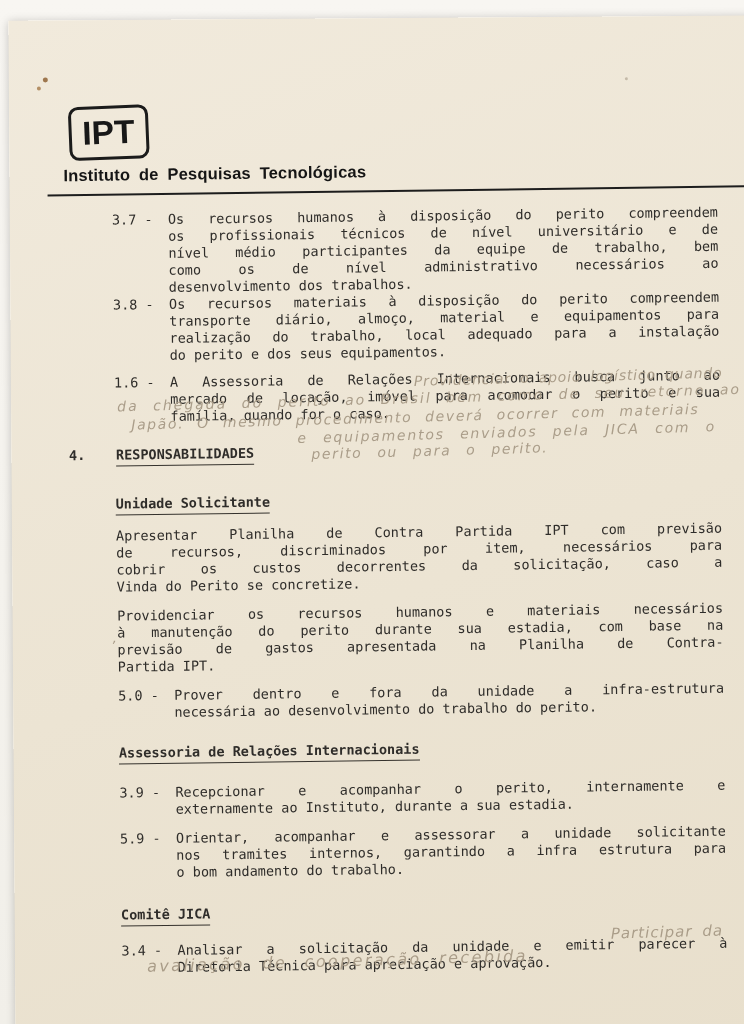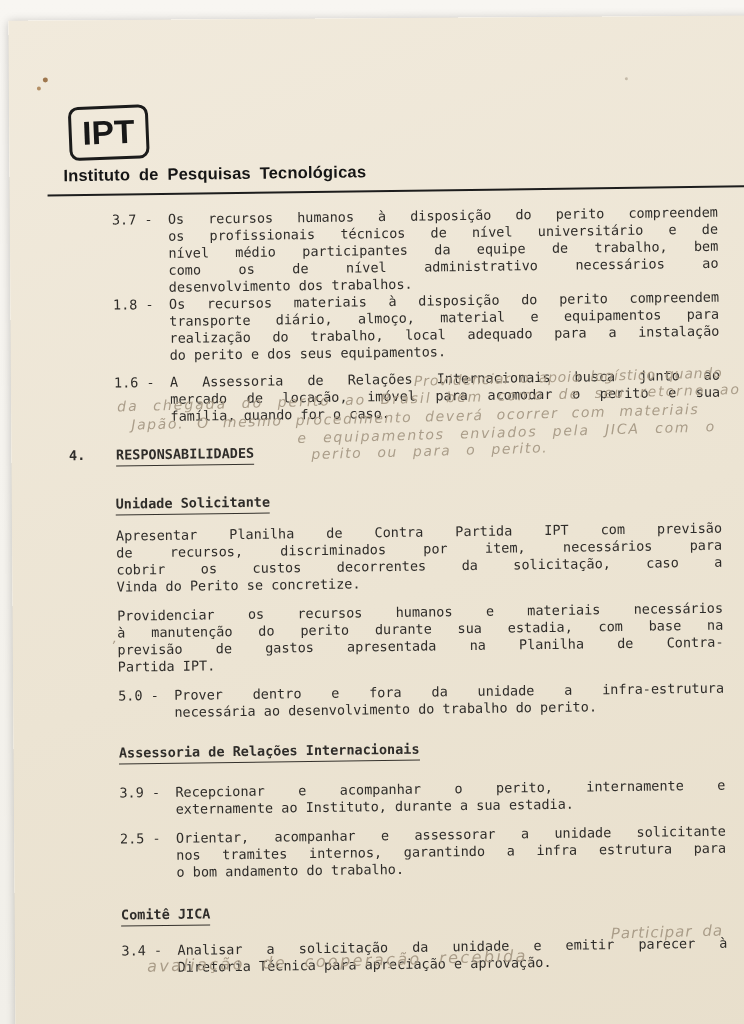--- a/index.html
+++ b/index.html
@@ -90,21 +90,21 @@
       <span class="num">3.7 -</span>
       <div class="body">
           <div class="jline">Os recursos humanos à disposição do perito compreendem</div>
           <div class="jline">os profissionais técnicos de nível universitário e de</div>
           <div class="jline">nível médio participantes da equipe de trabalho, bem</div>
           <div class="jline">como os de nível administrativo necessários ao</div>
           <div class="jline last">desenvolvimento dos trabalhos.</div>
         </div>
     </div>
     <div class="clause">
-      <span class="num">1.8 -</span>
+      <span class="num">3.8 -</span>
       <div class="body">
           <div class="jline">Os recursos materiais à disposição do perito compreendem</div>
           <div class="jline">transporte diário, almoço, material e equipamentos para</div>
           <div class="jline">realização do trabalho, local adequado para a instalação</div>
           <div class="jline last">do perito e dos seus equipamentos.</div>
         </div>
     </div>
     <div class="clause mt10">
       <span class="num">1.6 -</span>
       <div class="body">
@@ -150,21 +150,21 @@
       <span class="uline">Assessoria de Relações Internacionais</span>
     </div>
     <div class="clause mt20">
       <span class="num">3.9 -</span>
       <div class="body">
           <div class="jline">Recepcionar e acompanhar o perito, internamente e</div>
           <div class="jline last">externamente ao Instituto, durante a sua estadia.</div>
         </div>
     </div>
     <div class="clause mt12">
-      <span class="num">2.5 -</span>
+      <span class="num">5.9 -</span>
       <div class="body">
           <div class="jline">Orientar, acompanhar e assessorar a unidade solicitante</div>
           <div class="jline">nos tramites internos, garantindo a infra estrutura para</div>
           <div class="jline last">o bom andamento do trabalho.</div>
         </div>
     </div>
 
     <div class="subhead mt24">
       <span class="uline">Comitê JICA</span>
     </div>

